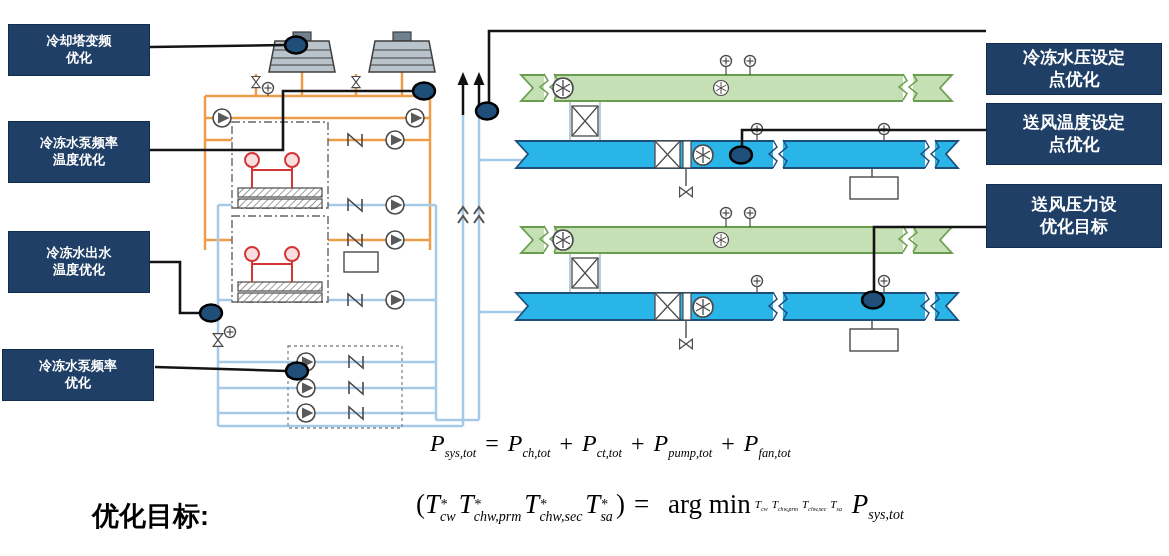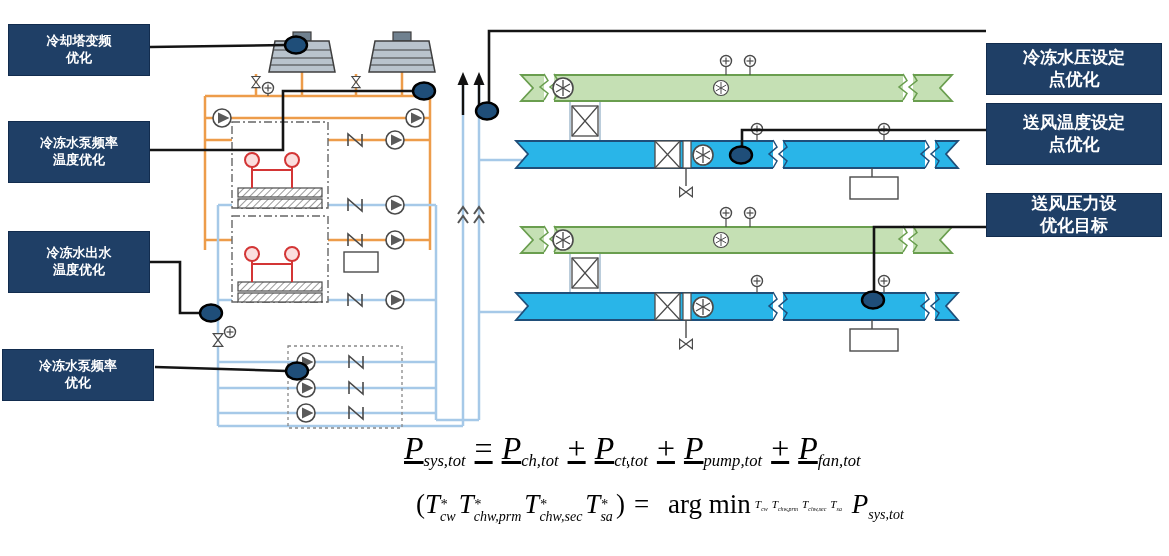--- a/index.html
+++ b/index.html
@@ -18,21 +18,21 @@
   .objective {
     position:absolute; left:92px; top:498px; font-size:27px; font-weight:bold; color:#000; z-index:3;
     font-family:"Liberation Sans", sans-serif;
   }
 
   .eq { position:absolute; font-family:"Liberation Serif", serif; color:#000; z-index:3; white-space:nowrap; }
   .eq .var { font-style:italic; }
   .eq .op  { font-style:normal; padding:0 9px; }
   .eq .paren { font-style:normal; }
   .eq sub { font-size:0.52em; font-style:italic; }
-  .eq1 { left:404px; top:430px; font-size:32px;text-decoration:underline; }
+  .eq1 { left:430px; top:430px; font-size:24px; }
   .eq2 { left:416px; top:489px; font-size:27px; }
   .ss { display:inline-flex; flex-direction:column; line-height:0.9; font-size:0.52em;
         vertical-align:0.32em; font-style:italic; margin-right:3px; }
   .argmin { display:inline-flex; flex-direction:row; align-items:center; line-height:1;
             font-style:normal; margin:0 10px; }
   .argmin .am-under { font-size:0.42em; font-style:italic; margin-top:3px; white-space:nowrap; }
   .am-under .var { margin-left:4px; }
 </style>
 </head>
 <body>
@@ -241,25 +241,26 @@
   </div>
 
   <div class="label-box label-right" style="left:986px; top:7px; width:176px; height:52px;margin-top:36px;">
     <span>冷冻水压设定</span>
     <span>点优化</span>
   </div>
   <div class="label-box label-right" style="left:986px; top:103px; width:176px; height:62px;">
     <span>送风温度设定</span>
     <span>点优化</span>
   </div>
-  <div class="label-box label-right" style="left:986px; top:193px; width:176px; height:44px;">
+  <div class="label-box label-right" style="left:986px; top:184px; width:176px; height:64px;">
     <span>送风压力设</span>
     <span>优化目标</span>
   </div>
 
+  <div class="objective">优化目标:</div>
 
   <div class="eq eq1">
     <span class="var">P</span><sub>sys,tot</sub><span class="op">=</span><span class="var">P</span><sub>ch,tot</sub><span class="op">+</span><span class="var">P</span><sub>ct,tot</sub><span class="op">+</span><span class="var">P</span><sub>pump,tot</sub><span class="op">+</span><span class="var">P</span><sub>fan,tot</sub>
   </div>
 
   <div class="eq eq2">
     <span class="paren">(</span><span class="var">T</span><span class="ss">
         <span>*</span>
         <span>cw</span>
       </span><span class="var">T</span><span class="ss">

